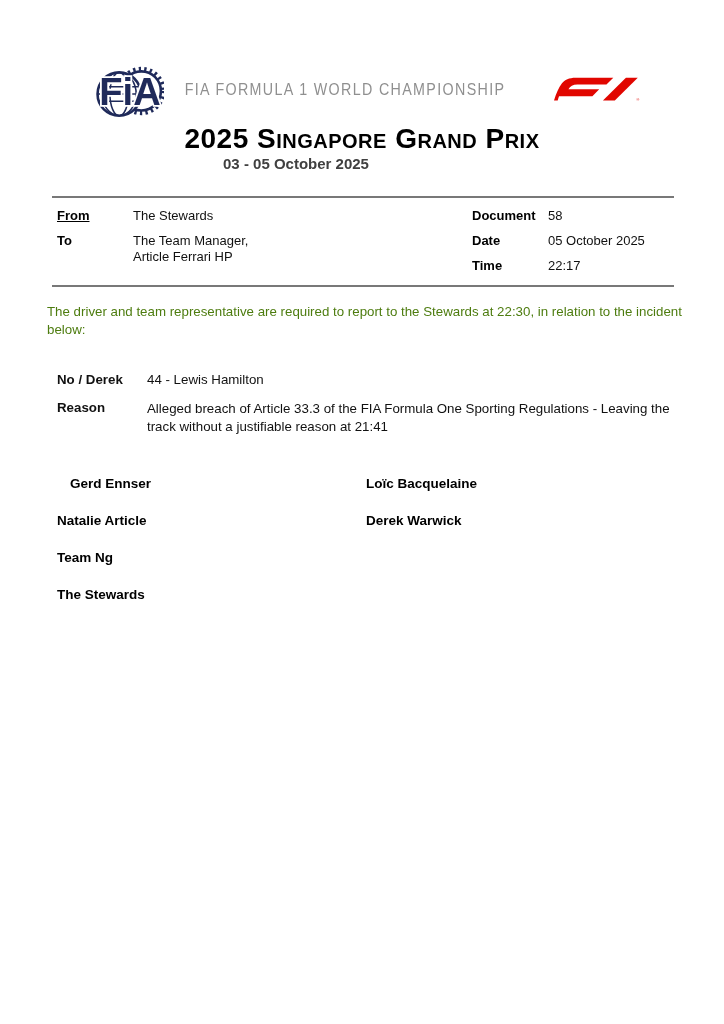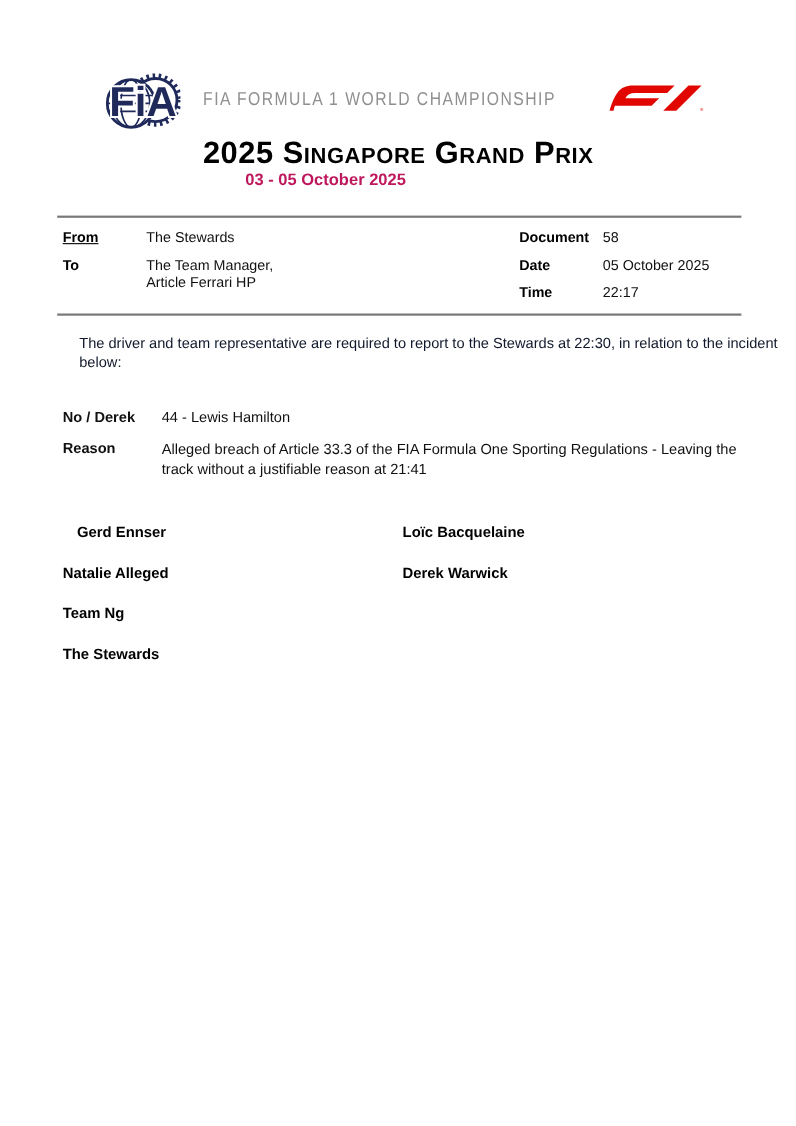--- a/index.html
+++ b/index.html
@@ -42,33 +42,33 @@
     font-weight: bold;
     font-variant: small-caps;
     letter-spacing: 0.5px;
     color: #000;
   }
   .subtitle {
     left: 0; top: 155px; width: 592px;
     text-align: center;
     font-size: 15px;
     font-weight: bold;
-    color: #be185d;
+    color: #404040;
   }
 
   .rule { left: 52px; width: 622px; height: 2px; background: #787878; }
   .rule-top { top: 196px; }
   .rule-bottom { top: 285px; }
 
   .lbl { font-size: 13px; font-weight: bold; line-height: 16px; color: #000; }
   .val { font-size: 13px; line-height: 16px; color: #111; }
 
   .summons {
-    left: 72px; top: 303px; width: 645px;
-    font-size: 13.3px; line-height: 18px; color: #0f172a;
+    left: 47px; top: 303px; width: 645px;
+    font-size: 13.3px; line-height: 18px; color: #4d7c0f;
   }
   .reason-val { width: 528px; font-size: 13.3px; line-height: 17.5px; }
   .nodrv-val { font-size: 13.3px; }
   .row-lbl { font-size: 13.3px; font-weight: bold; }
 
   .sig { font-size: 13.5px; font-weight: bold; color: #000; }
 </style>
 </head>
 <body>
 
@@ -136,20 +136,20 @@
 
   <div class="abs row-lbl" style="left:57px; top:372px;">No / Derek</div>
   <div class="abs nodrv-val" style="left:147px; top:372px;">44 - Lewis Hamilton</div>
 
   <div class="abs row-lbl" style="left:57px; top:400px;">Reason</div>
   <div class="abs reason-val" style="left:147px; top:400px;">Alleged breach of Article 33.3 of the FIA Formula One Sporting Regulations - Leaving the track without a justifiable reason at 21:41</div>
 
   <div class="abs sig" style="left:70px; top:476px;">Gerd Ennser</div>
   <div class="abs sig" style="left:366px; top:476px;">Loïc Bacquelaine</div>
 
-  <div class="abs sig" style="left:57px; top:513px;">Natalie Alleged</div>
+  <div class="abs sig" style="left:57px; top:513px;">Natalie Article</div>
   <div class="abs sig" style="left:366px; top:513px;">Derek Warwick</div>
 
   <div class="abs sig" style="left:57px; top:550px;">Team Ng</div>
 
   <div class="abs sig" style="left:57px; top:587px;">The Stewards</div>
 
 </div>
 
 </body></html>

